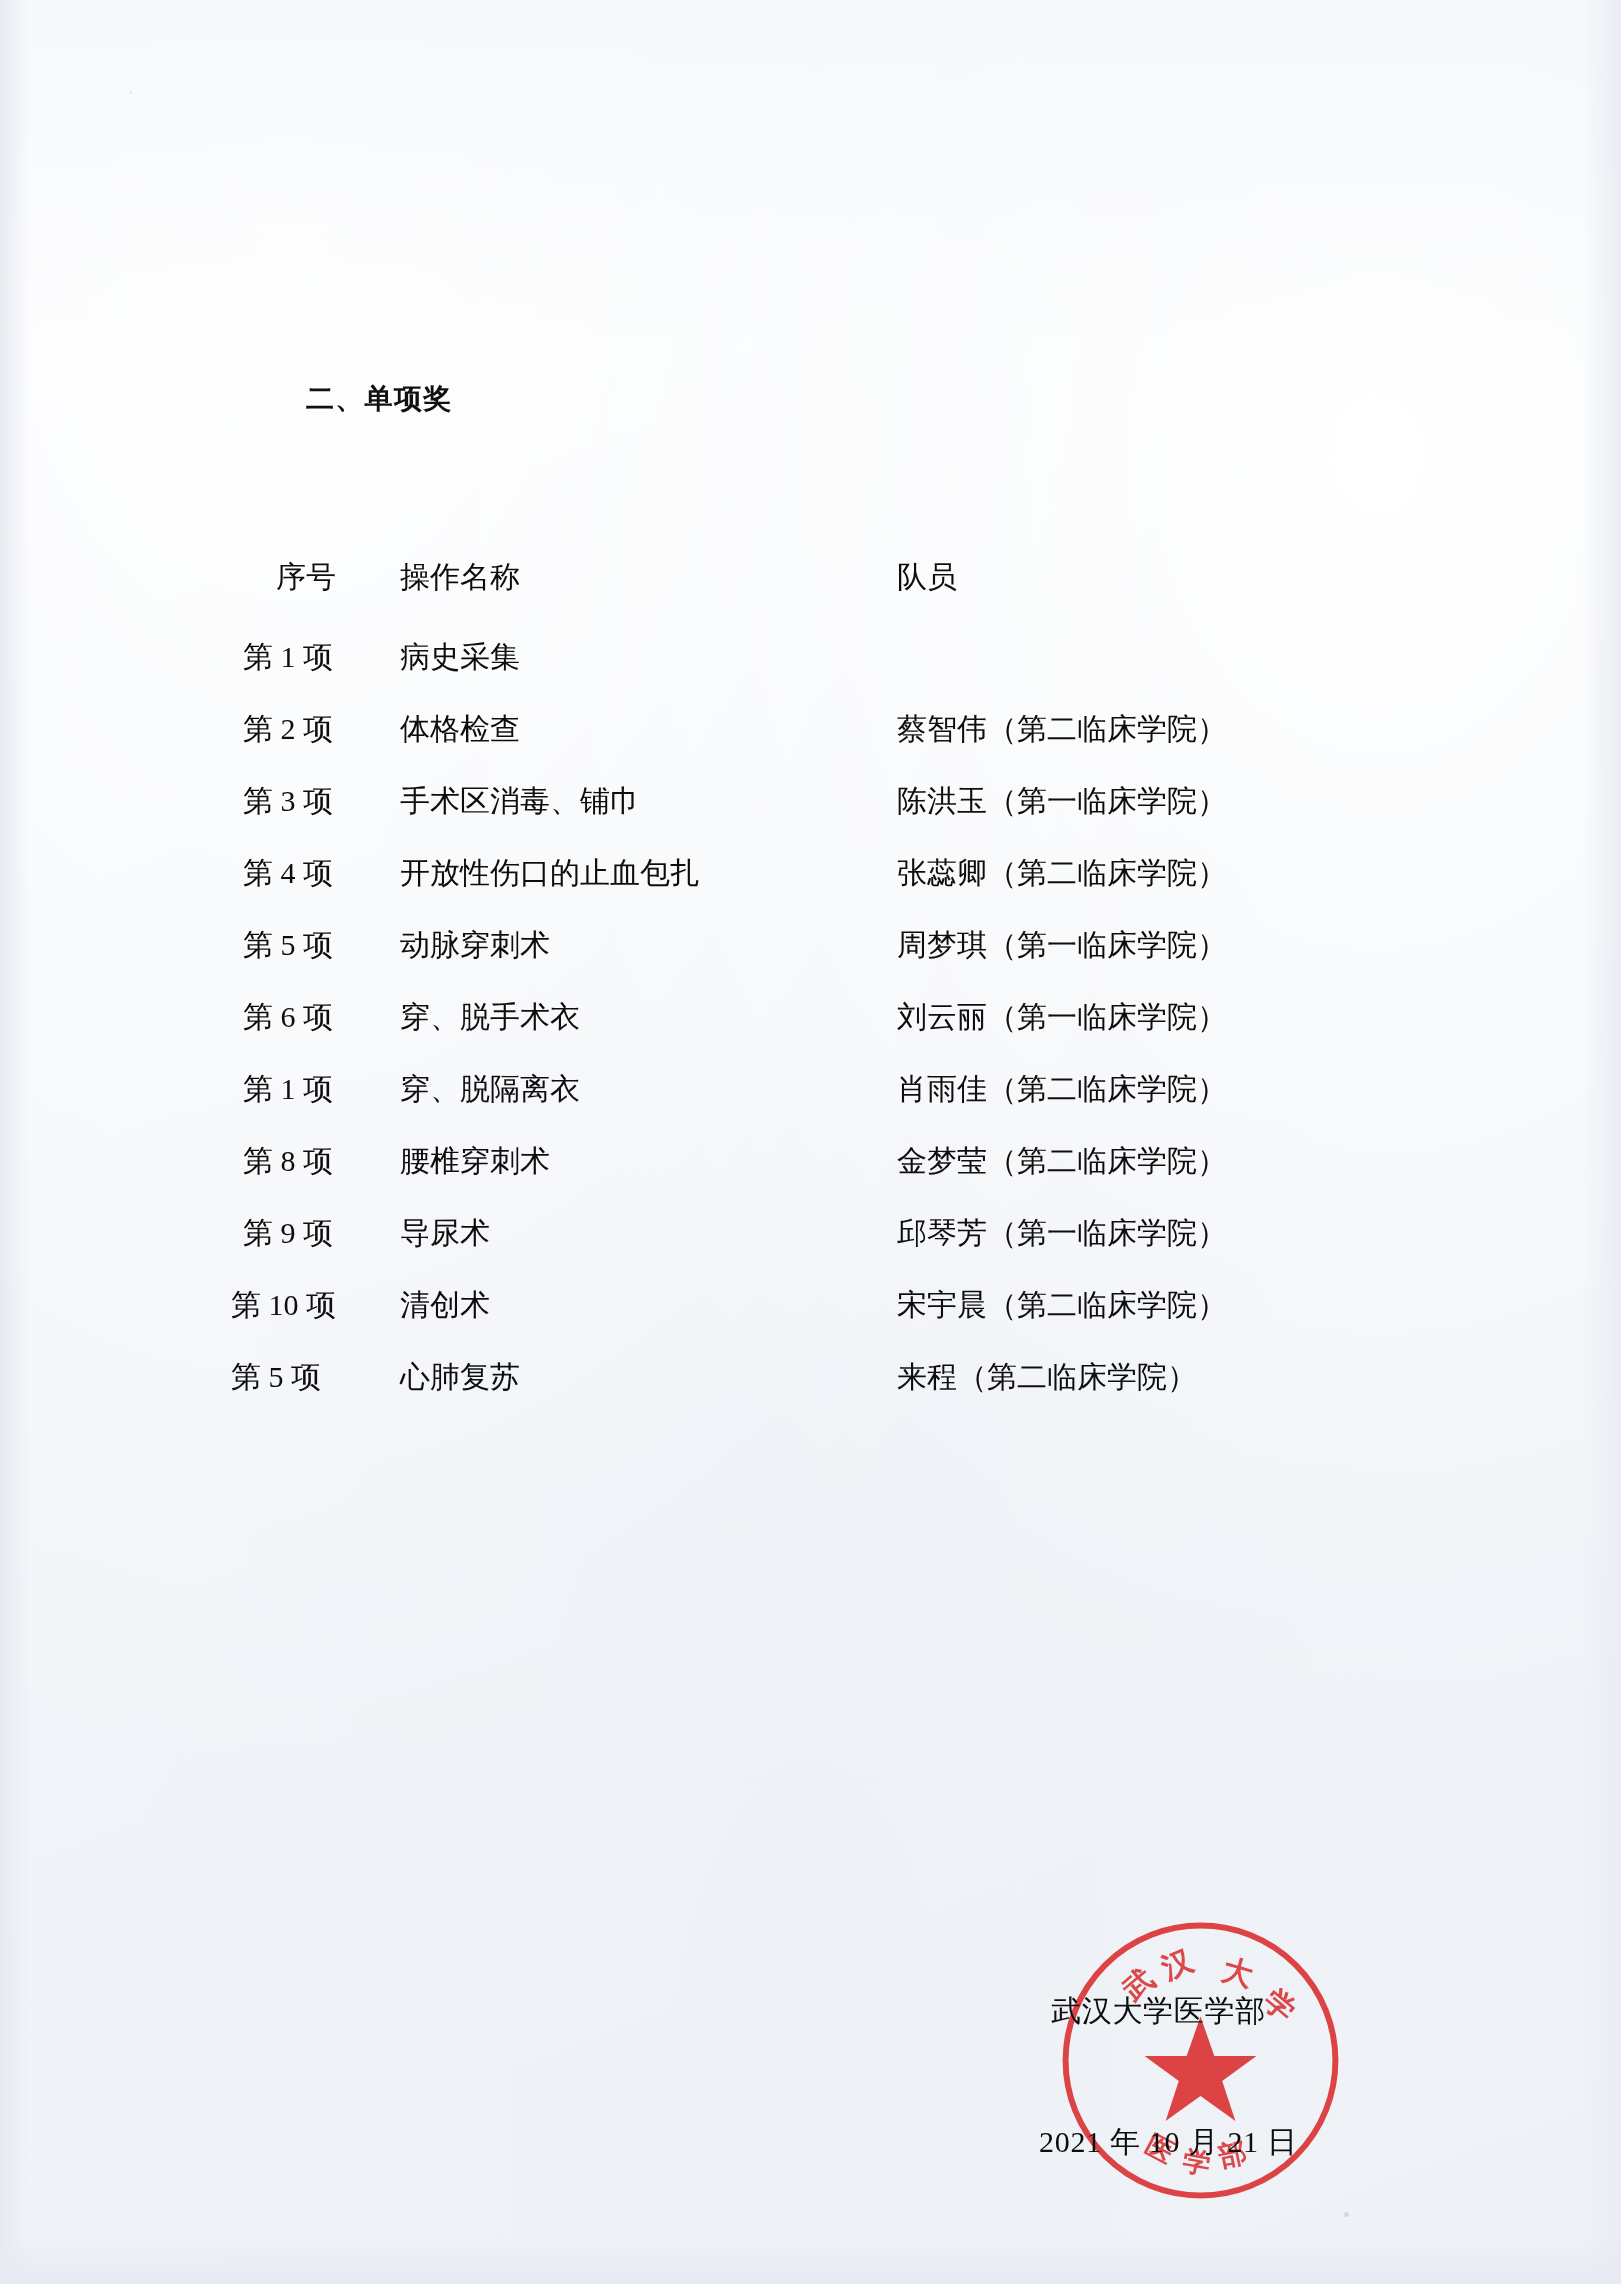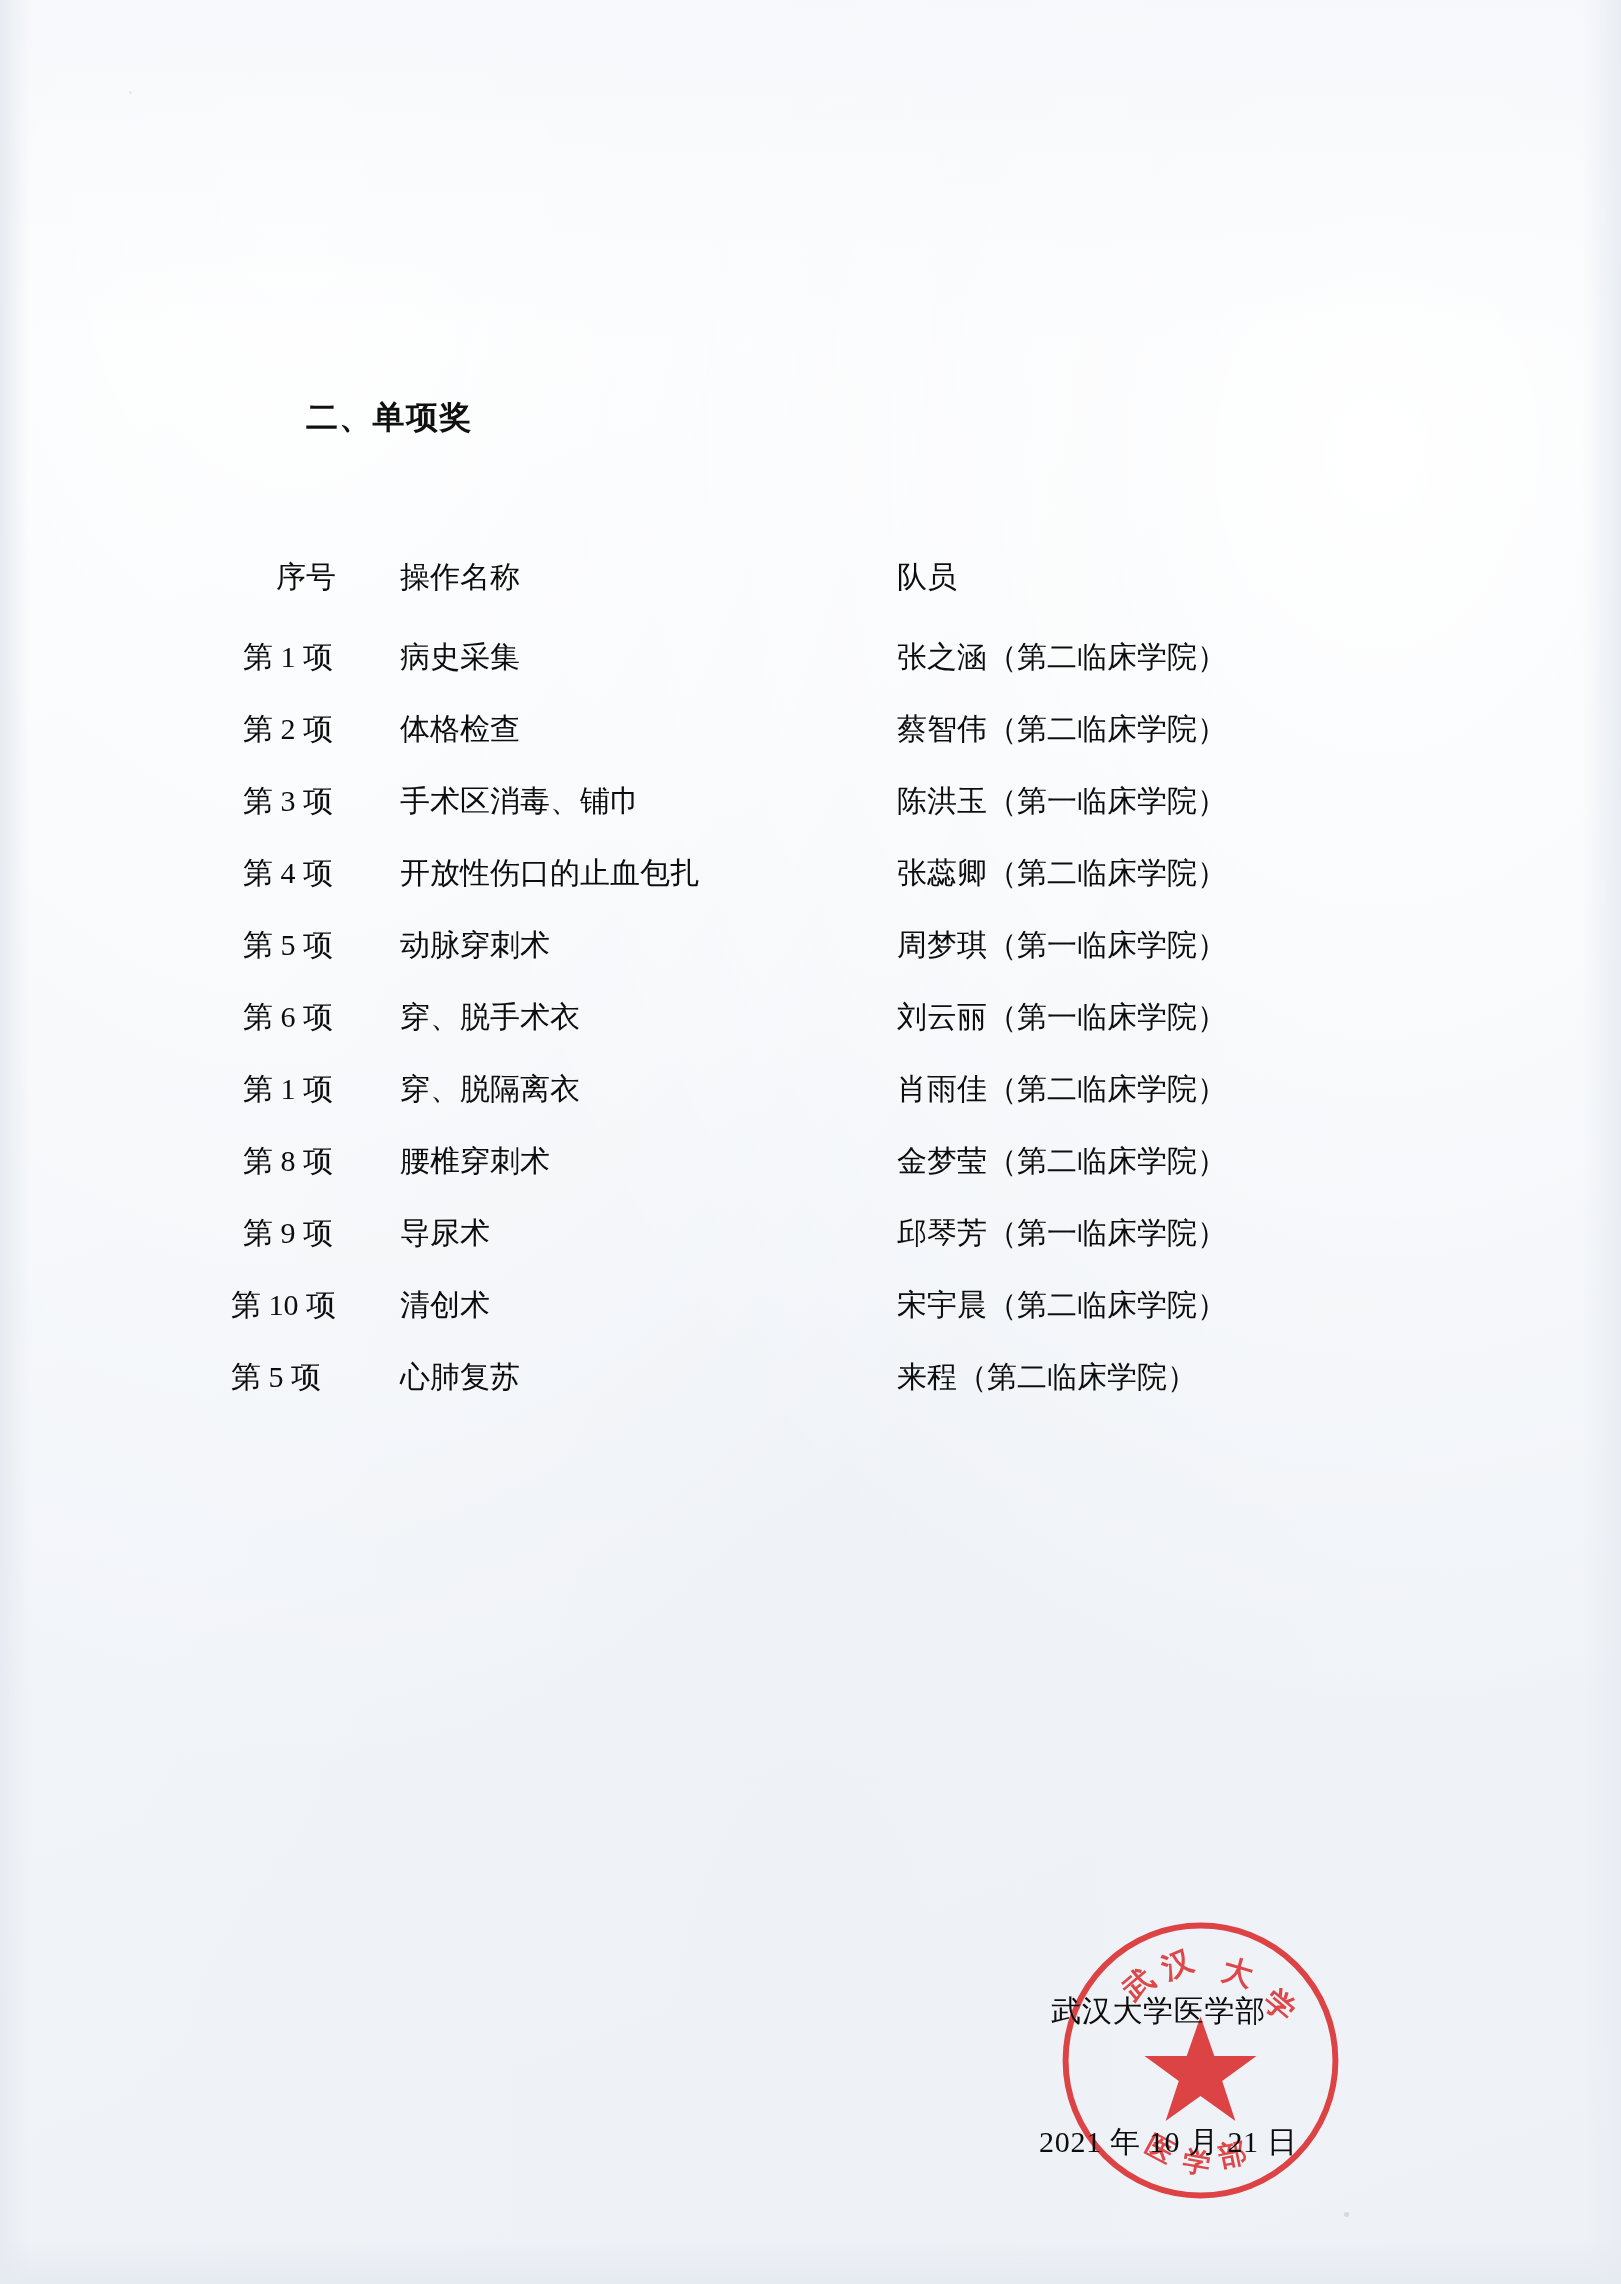--- a/index.html
+++ b/index.html
@@ -57,22 +57,22 @@
     position: absolute;
     left: 0; top: 0;
     width: 1621px;
     height: 2284px;
   }
 
   
   .section-heading {
     position: absolute;
     left: 306px;
-    top: 396px;
-    font-size: 32px;
+    top: 380px;
+    font-size: 28px;
     font-weight: bold;
     letter-spacing: 1.3px;
     color: #101010;
     font-family: Liberation Mono, monospace;
     white-space: nowrap;
   }
 
   
   .award-table {
     position: absolute;
@@ -180,21 +180,20 @@
 
       <div class="row header-row">
         <span class="col-no header-col">序号</span>
         <span class="col-op">操作名称</span>
         <span class="col-member">队员</span>
       </div>
 
       <div class="row">
         <span class="col-no">第 1 项</span>
         <span class="col-op">病史采集</span>
-        <span class="col-member">张之涵（第二临床学院）</span>
       </div>
 
       <div class="row">
         <span class="col-no">第 2 项</span>
         <span class="col-op">体格检查</span>
         <span class="col-member">蔡智伟（第二临床学院）</span>
       </div>
 
       <div class="row">
         <span class="col-no">第 3 项</span>

